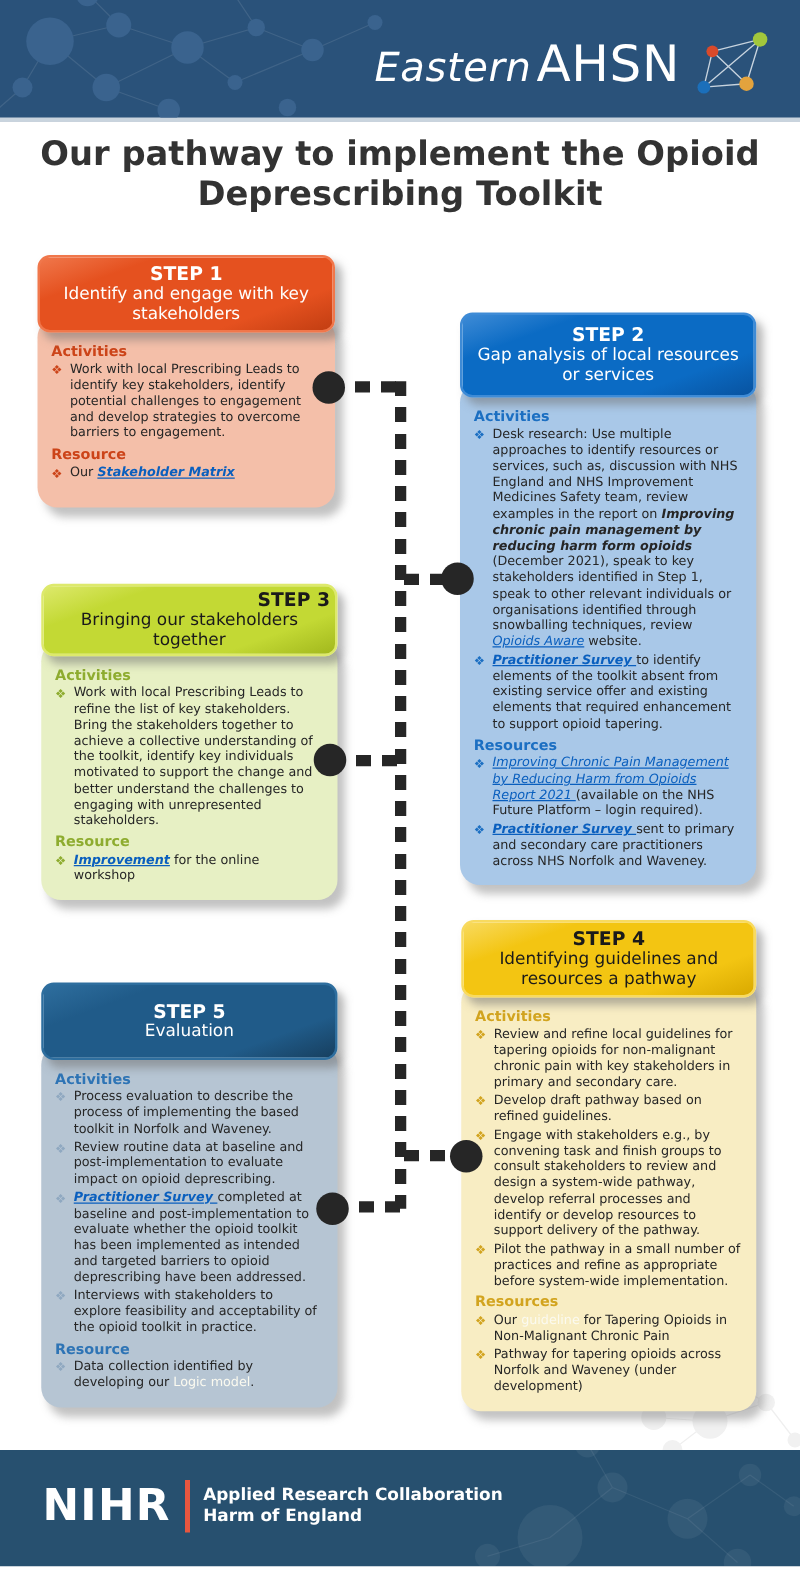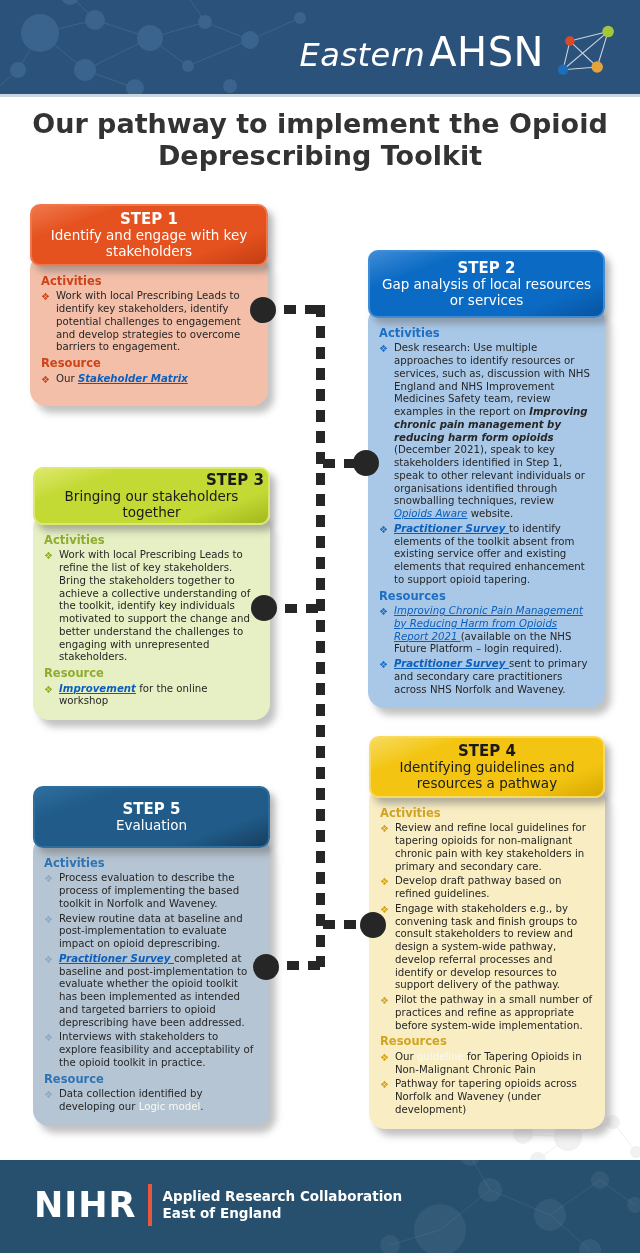--- a/index.html
+++ b/index.html
@@ -305,18 +305,18 @@
           <circle cx="40" cy="85" r="10"></circle>
         <circle cx="285" cy="45" r="8"></circle>
           <circle cx="120" cy="-4" r="10"></circle>
       </g>
     </svg>
     <div class="nihr">
       <span class="nihr-logo">NIHR</span>
       <span class="nihr-bar"></span>
       <span class="nihr-lines">
         <div>Applied Research Collaboration</div>
-        <div>East of England</div>
+        <div>Harm of England</div>
       </span>
     </div>
   </div>
 
 </div>
 
 </body></html>

